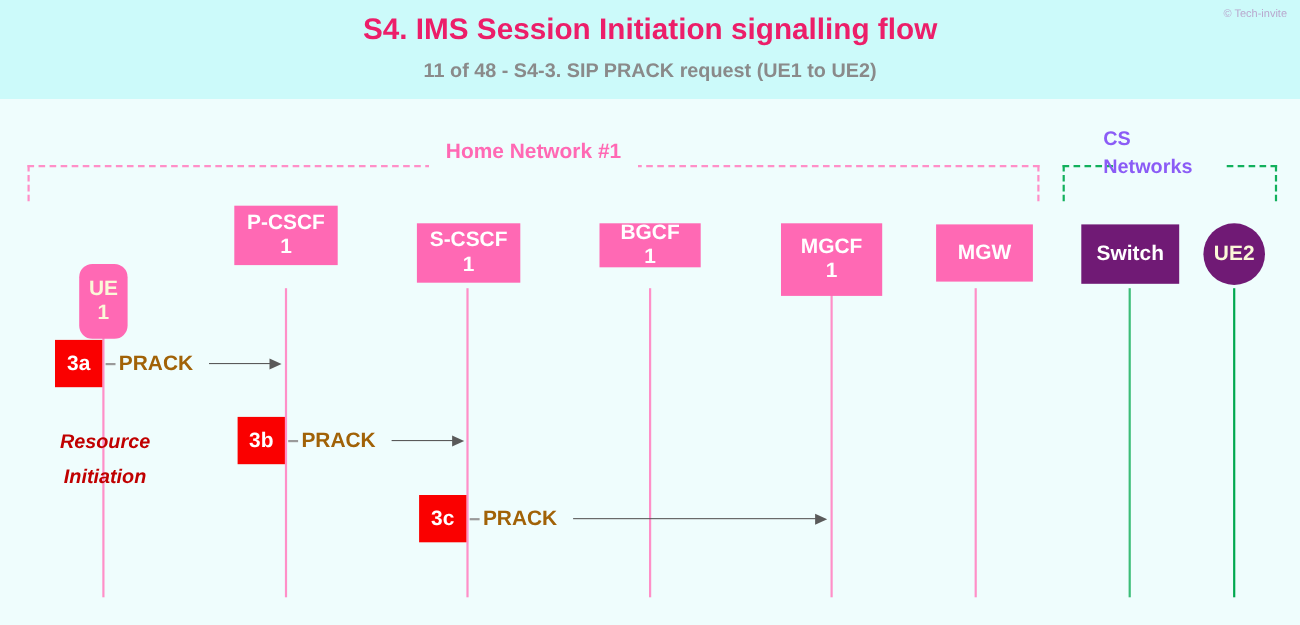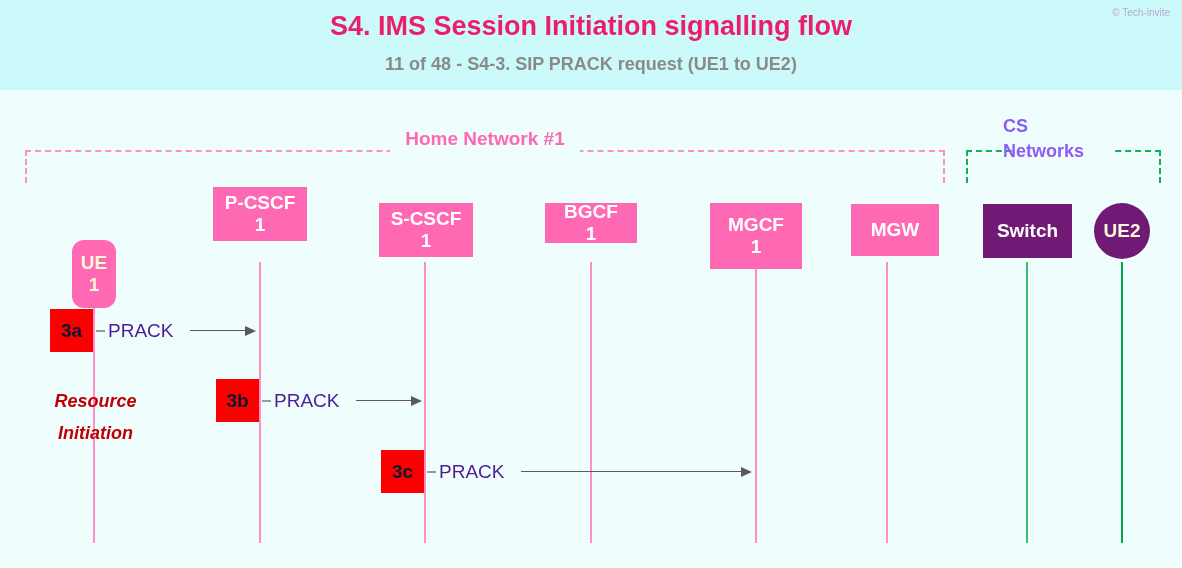--- a/index.html
+++ b/index.html
@@ -128,32 +128,32 @@
   .actor.circle  { border-radius: 50%; }
   .actor .sub { font-weight: bold; }
   .actor.cream { color: #fbf8d8; }
 
   
   .badge {
     position: absolute;
     width: 43px;
     height: 43px;
     background: #fa0000;
-    color: #0f172a;
+    color: #ffffff;
     font-size: 19px;
     font-weight: bold;
     display: flex;
     align-items: center;
     justify-content: center;
   }
   .msg-label {
     position: absolute;
     font-size: 19px;
-    font-weight: normal;
-    color: #4c1d95;
+    font-weight: bold;
+    color: #a16207;
     white-space: nowrap;
   }
   .dash {
     position: absolute;
     width: 9px;
     height: 2px;
     background: #9a9a9a;
   }
   .arrow-line {
     position: absolute;

